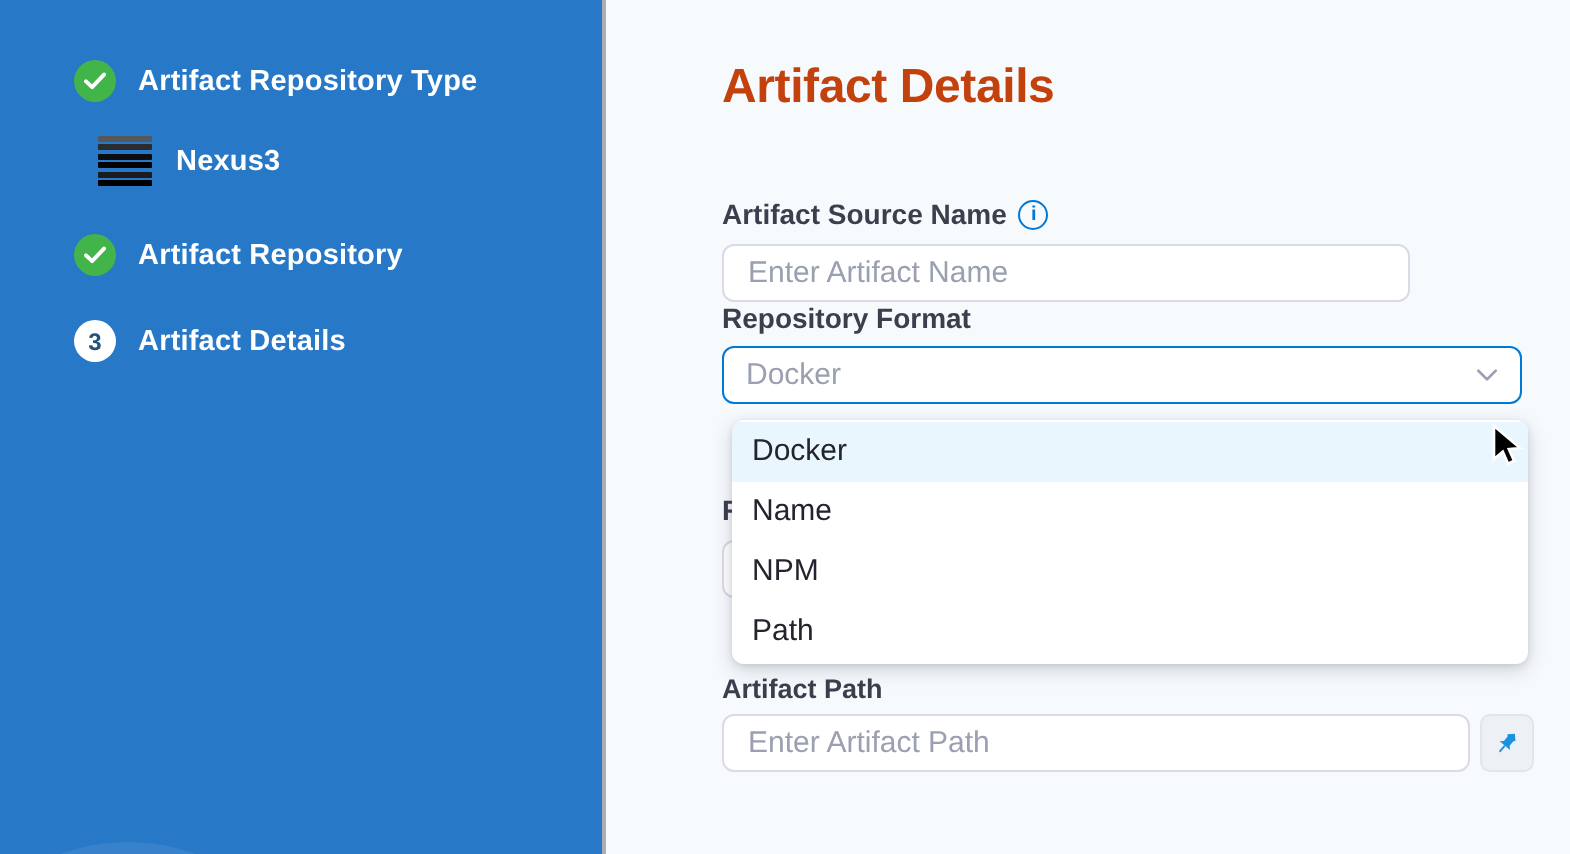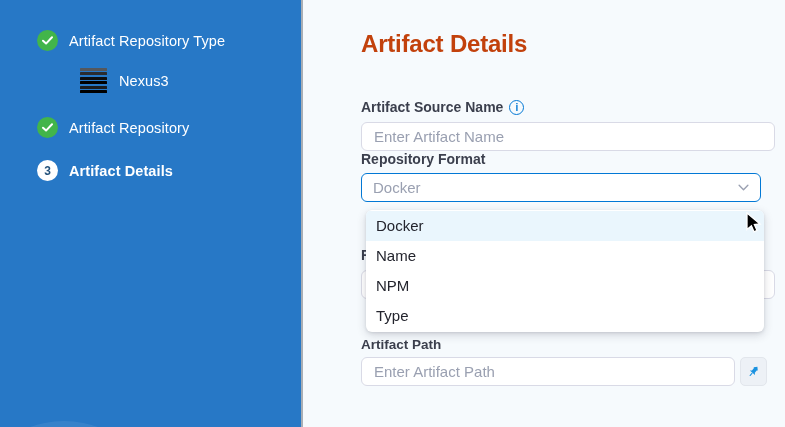--- a/index.html
+++ b/index.html
@@ -18,34 +18,34 @@
   }
   .sidebar::after {
     content: ""; position: absolute; left: -35px; top: 421px;
     width: 198px; height: 198px; border-radius: 50%;
     background: rgba(255,255,255,0.08);
   }
   .step-row { display: flex; align-items: center; gap: 11px; padding-left: 37px; }
   .step-row.r1 { margin-top: 30px; }
   .step-row.r3 { margin-top: 24px; }
   .step-row.r4 { margin-top: 22px; }
-  .step-label { color: #ffffff; font-size: 14.5px; font-weight: 400; letter-spacing: 0.1px; }
+  .step-label { color: #ffffff; font-size: 14.5px; font-weight: 700; letter-spacing: 0.1px; }
   .step-label.bold { font-weight: 700; }
   .check-circle {
     width: 21px; height: 21px; border-radius: 50%;
     background: #42b54a; display: flex; align-items: center; justify-content: center;
     flex-shrink: 0;
   }
   .check-circle svg { width: 11px; height: 9px; }
   .num-circle {
     width: 21px; height: 21px; border-radius: 50%;
     background: #ffffff; color: #24527b; font-size: 12px; font-weight: 700;
     display: flex; align-items: center; justify-content: center; flex-shrink: 0;
   }
-  .nexus-row { display: flex; align-items: center; gap: 12px; padding-left: 80px; margin-top: 17px; }
+  .nexus-row { display: flex; align-items: center; gap: 12px; padding-left: 49px; margin-top: 17px; }
   .nexus-icon { width: 27px; height: 25px; display: flex; flex-direction: column; justify-content: space-between; flex-shrink: 0; }
   .nexus-icon i { display: block; height: 3px; border-radius: 0.5px; }
   .nexus-icon i:nth-child(1) { background: #54575c; }
   .nexus-icon i:nth-child(2) { background: #2a2c30; }
   .nexus-icon i:nth-child(3) { background: #0c0d0f; }
   .nexus-icon i:nth-child(4) { background: #000000; }
   .nexus-icon i:nth-child(5) { background: #1a1c1f; }
   .nexus-icon i:nth-child(6) { background: #000000; }
 
   
@@ -58,21 +58,21 @@
     display: flex; align-items: center; gap: 6px;
   }
   .lbl-1 { margin-top: 41px; }
   .info-icon {
     width: 15px; height: 15px; border-radius: 50%;
     border: 1.5px solid #0278d5; color: #0278d5;
     font-size: 10px; font-weight: 700; font-style: normal;
     display: inline-flex; align-items: center; justify-content: center;
   }
   .text-input {
-    margin-top: 7px; width: 414px; height: 29px;
+    margin-top: 7px; width: 344px; height: 29px;
     border: 1px solid #d9dae6; border-radius: 6px; background: #ffffff;
     padding: 0 12px; font-size: 15px; color: #23242d; outline: none;
     font-family: "Liberation Sans", sans-serif;
   }
   .text-input::placeholder { color: #9aa0b1; }
 
   .lbl-2 { }
 
   .select-wrap { position: relative; width: 400px; margin-top: 6px; }
   .select-box {
@@ -178,21 +178,21 @@
           <span class="select-value">Docker</span>
           <svg class="chevron" viewBox="0 0 12 8">
             <path d="M1 1.5 L6 6.5 L11 1.5" fill="none" stroke="#9aa0b1" stroke-width="1.6" stroke-linecap="round" stroke-linejoin="round"></path>
           </svg>
         </div>
 
         <div class="dropdown">
           <div class="dd-item highlight">Docker</div>
           <div class="dd-item">Name</div>
           <div class="dd-item">NPM</div>
-          <div class="dd-item">Type</div>
+          <div class="dd-item">Path</div>
         </div>
       </div>
     </div>
 
     <div class="field">
       <div class="field-label lbl-3">
         <span>Repository</span>
       </div>
       <input class="text-input inp-3" type="text" style="">
     </div>

